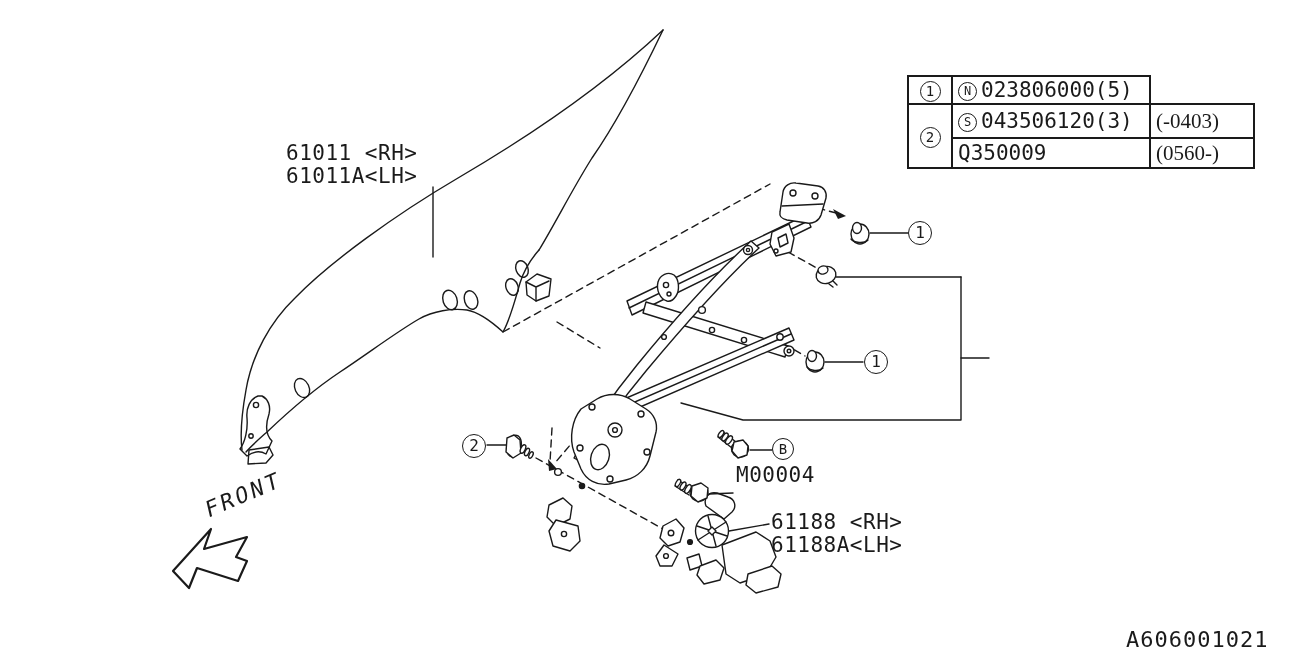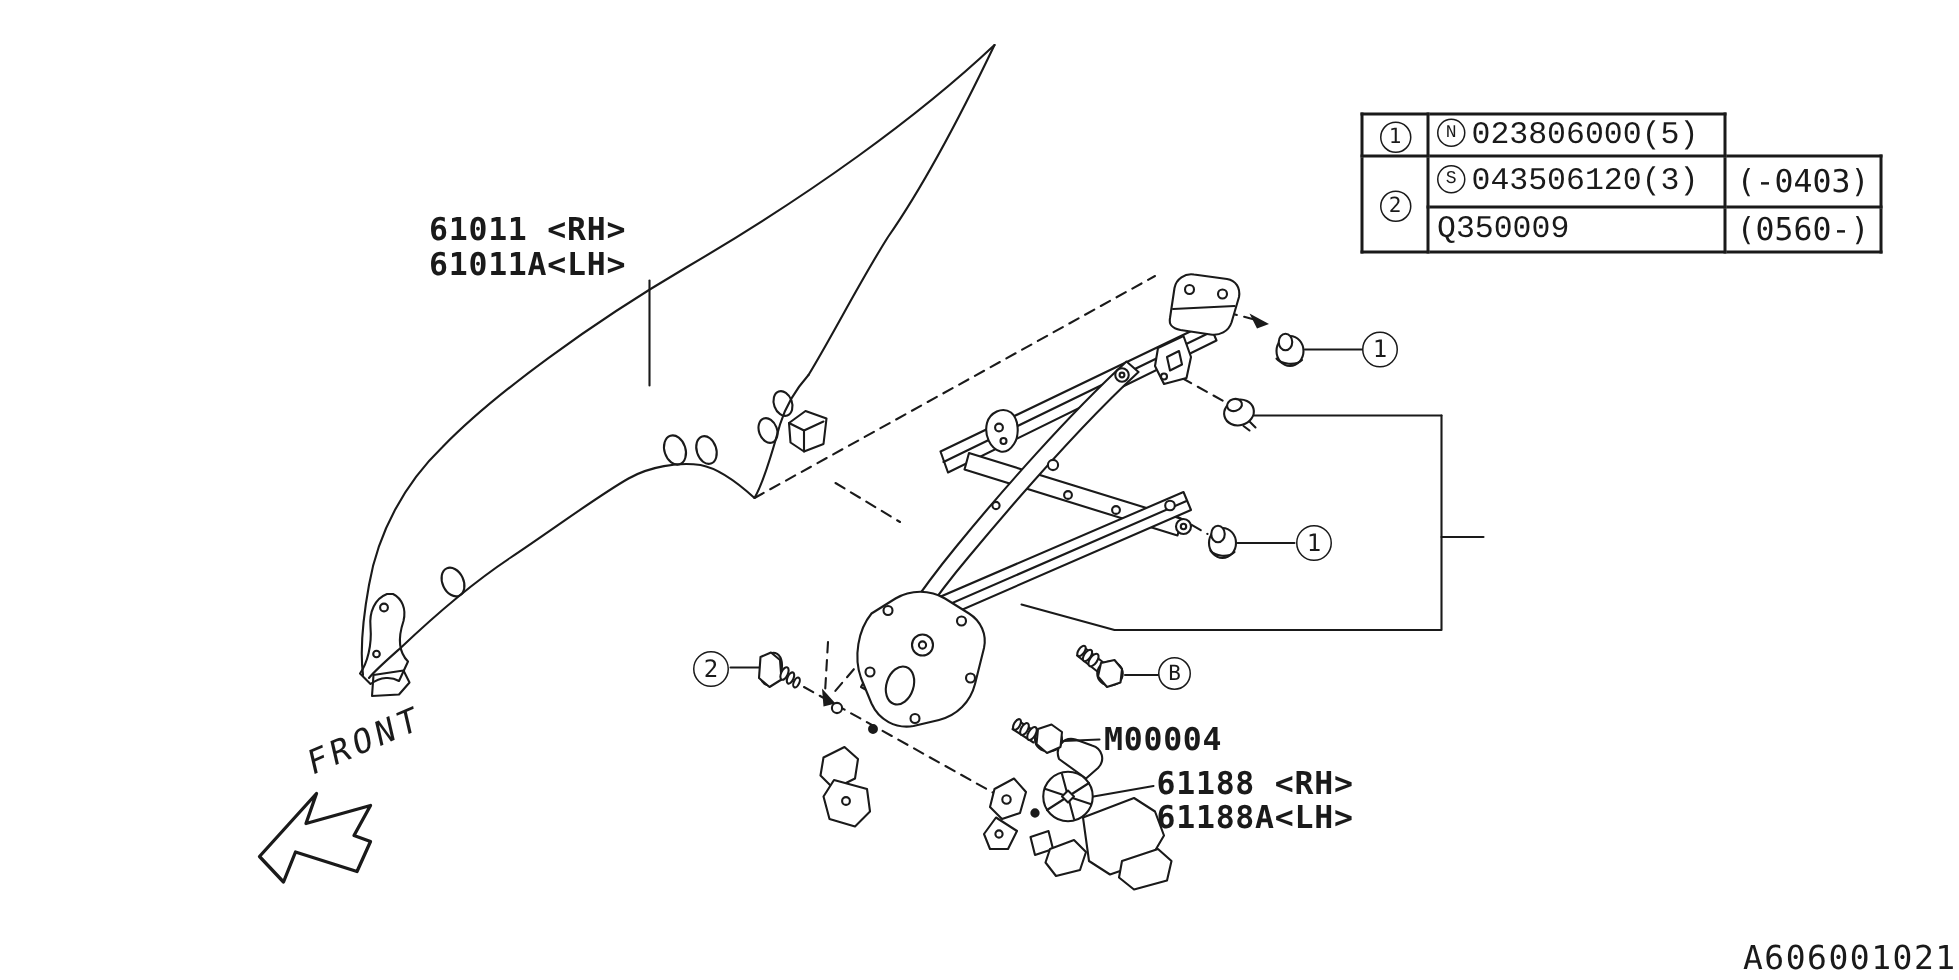--- a/index.html
+++ b/index.html
@@ -2,50 +2,50 @@
 <html><head>
 <meta charset="utf-8">
 <style>
   html,body{margin:0;padding:0;background:#fff;}
   #stage{
     position:relative;width:1306px;height:653px;background:#ffffff;
     font-family:"DejaVu Sans Mono","Liberation Mono",monospace;
     color:#1a1a1a;overflow:hidden;
   }
   #lineart{position:absolute;left:0;top:0;}
-  .lbl{position:absolute;font-size:21px;line-height:23px;white-space:pre;letter-spacing:.5px;font-weight:bold;}
+  .lbl{position:absolute;font-size:21px;line-height:23px;white-space:pre;letter-spacing:.5px;}
   .callout{
     position:absolute;width:24px;height:24px;border:1.6px solid #1a1a1a;border-radius:50%;
     text-align:center;line-height:22px;font-size:16px;background:#fff;box-sizing:border-box;
   }
   .blabel{position:absolute;display:flex;align-items:center;gap:6px;}
   .circ-sm{
     display:inline-block;width:22px;height:22px;border:1.5px solid #1a1a1a;border-radius:50%;
     text-align:center;line-height:20px;font-size:14px;background:#fff;box-sizing:border-box;flex:0 0 auto;
   }
   table.parts{position:absolute;left:907px;top:75px;border-collapse:collapse;font-size:21px;}
   table.parts td{border:2px solid #1a1a1a;padding:0 5px;white-space:pre;background:#fff;}
   table.parts td.noborder{border:none;background:transparent;}
   td.c-ref{width:32px;text-align:center;}
-  td.c-part{width:186px;font-family:Liberation Mono, monospace;}
-  td.c-date{width:92px;text-align:center;}
+  td.c-part{width:186px;}
+  td.c-date{width:92px;text-align:left;font-family:Liberation Serif, serif;}
   tr.r1 td{height:26px;} tr.r2 td{height:32px;margin-top:36px;} tr.r3 td{height:28px;}
   .tcirc{
     display:inline-block;width:21px;height:21px;border:1.5px solid #1a1a1a;border-radius:50%;
     text-align:center;line-height:19px;font-size:14px;vertical-align:middle;box-sizing:border-box;
   }
   .pcirc{
     display:inline-block;width:19px;height:19px;border:1.5px solid #1a1a1a;border-radius:50%;
     text-align:center;line-height:17px;font-size:12px;vertical-align:middle;margin-right:4px;box-sizing:border-box;
   }
   #front-label{
     position:absolute;left:206px;top:498px;font-size:22px;letter-spacing:3px;
     transform:rotate(-23deg) skewX(-10deg);transform-origin:0 50%;
   }
-  #diagram-code{position:absolute;left:1162px;top:627px;font-size:22px;letter-spacing:1px;}
+  #diagram-code{position:absolute;left:1126px;top:627px;font-size:22px;letter-spacing:1px;}
 </style>
 </head>
 <body>
 
 <div id="stage">
 
   <svg id="lineart" width="1306" height="653" viewBox="0 0 1306 653" fill="none" stroke="#1a1a1a" stroke-width="1.4" stroke-linecap="round" stroke-linejoin="round">
 
     <g>
       <path d="M663,30 C612,78 540,130 458,178 C395,215 330,262 295,298 C270,322 252,355 246,390 C242,412 240,434 242,450"></path>
@@ -201,21 +201,21 @@
     </g>
 
     <path stroke-width="2.2" d="M173,571 L211,529 L204,549 L247,537 L236,557 L247,561 L238,581 L197,568 L189,588 Z"></path>
   </svg>
 
   <div class="lbl" style="left:286px;top:142px"><span>61011 &lt;RH&gt;</span><br><span>61011A&lt;LH&gt;</span></div>
 
 
   <div class="lbl" style="left:771px;top:511px"><span>61188 &lt;RH&gt;</span><br><span>61188A&lt;LH&gt;</span></div>
 
-  <div class="lbl" style="left:736px;top:482px">M00004</div>
+  <div class="lbl" style="left:736px;top:464px">M00004</div>
 
   <div class="blabel" style="left:772px;top:438px">
     <span class="circ-sm">B</span>
   </div>
 
   <div class="callout" style="left:908px;top:221px">1</div>
   <div class="callout" style="left:864px;top:350px">1</div>
   <div class="callout" style="left:462px;top:434px">2</div>
 
   <table class="parts">

